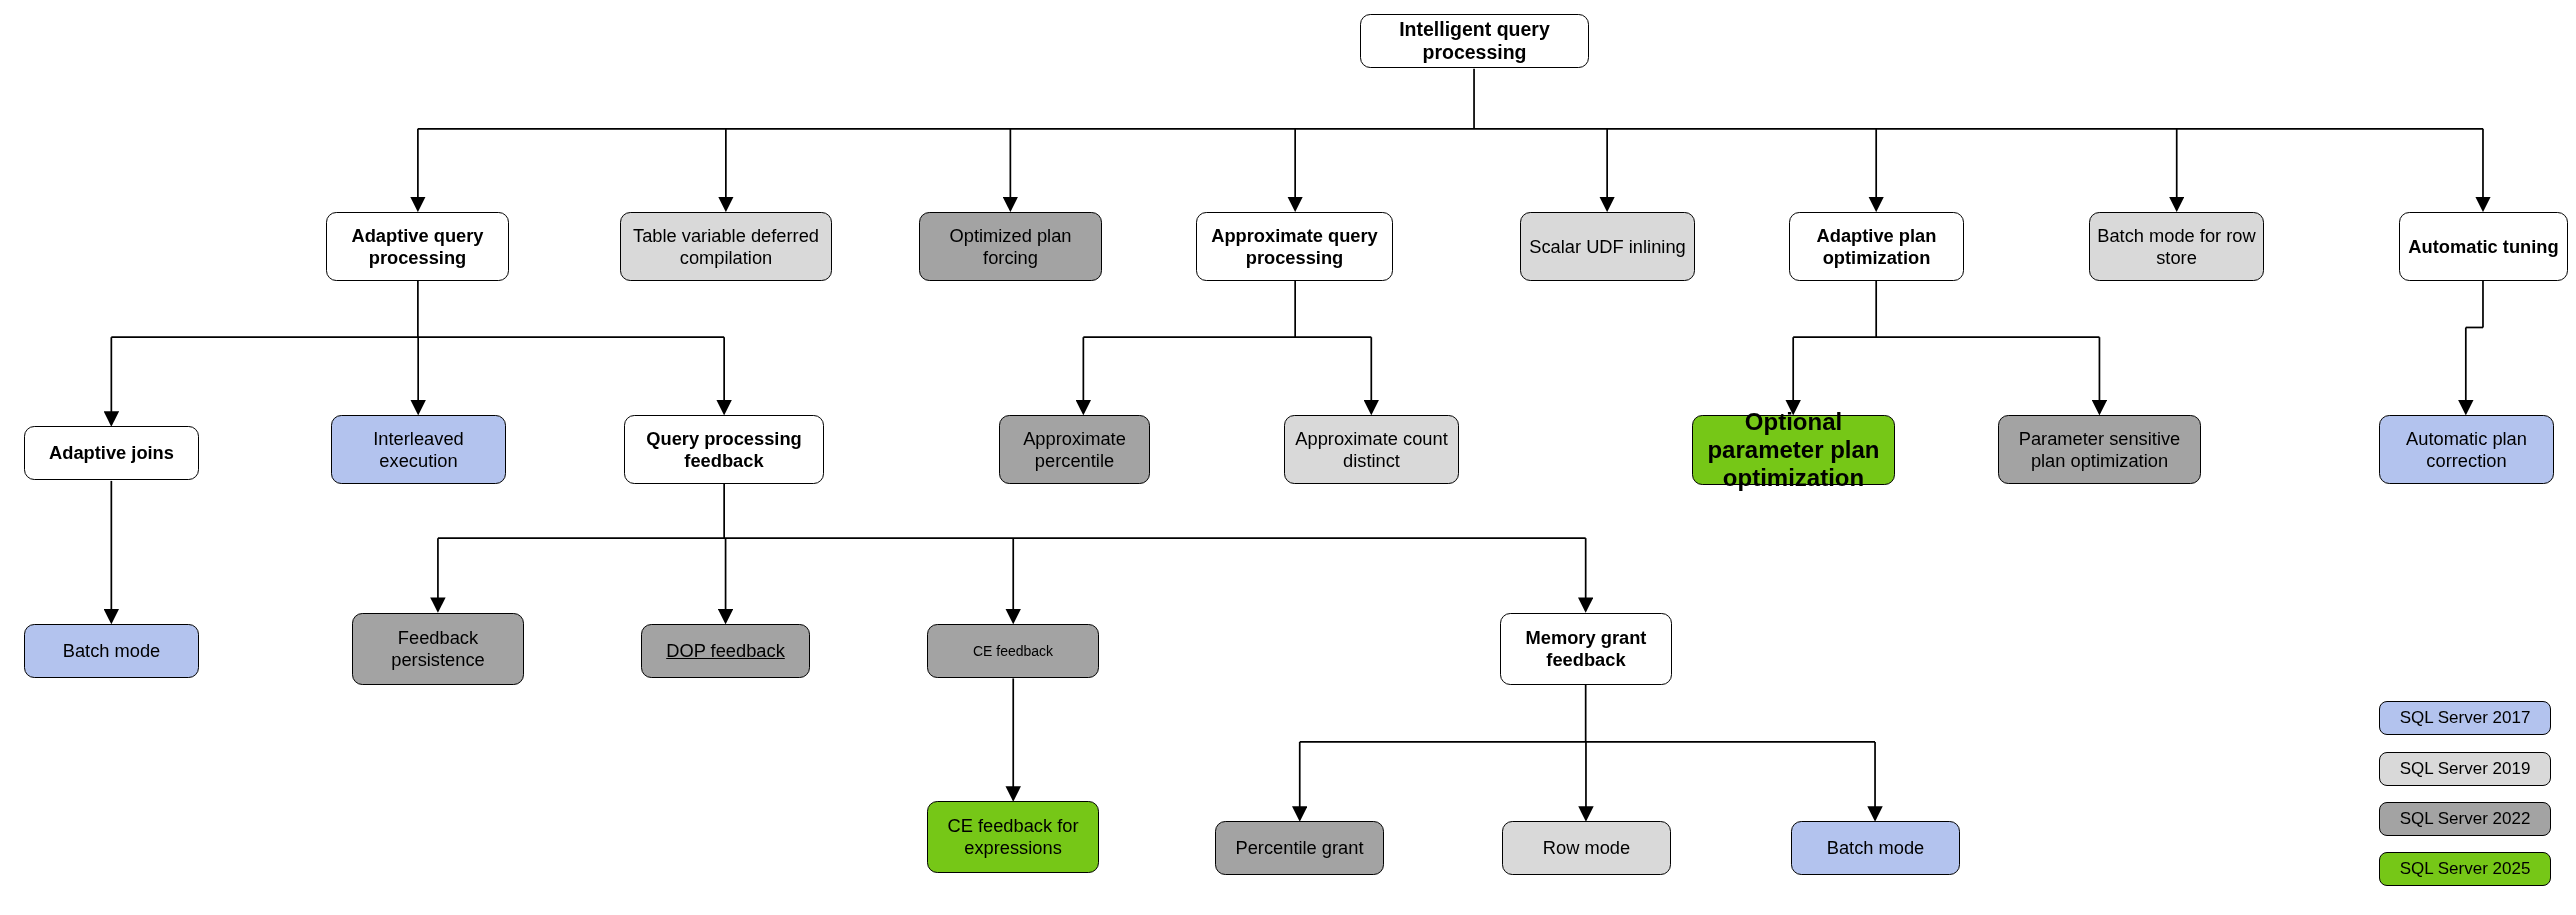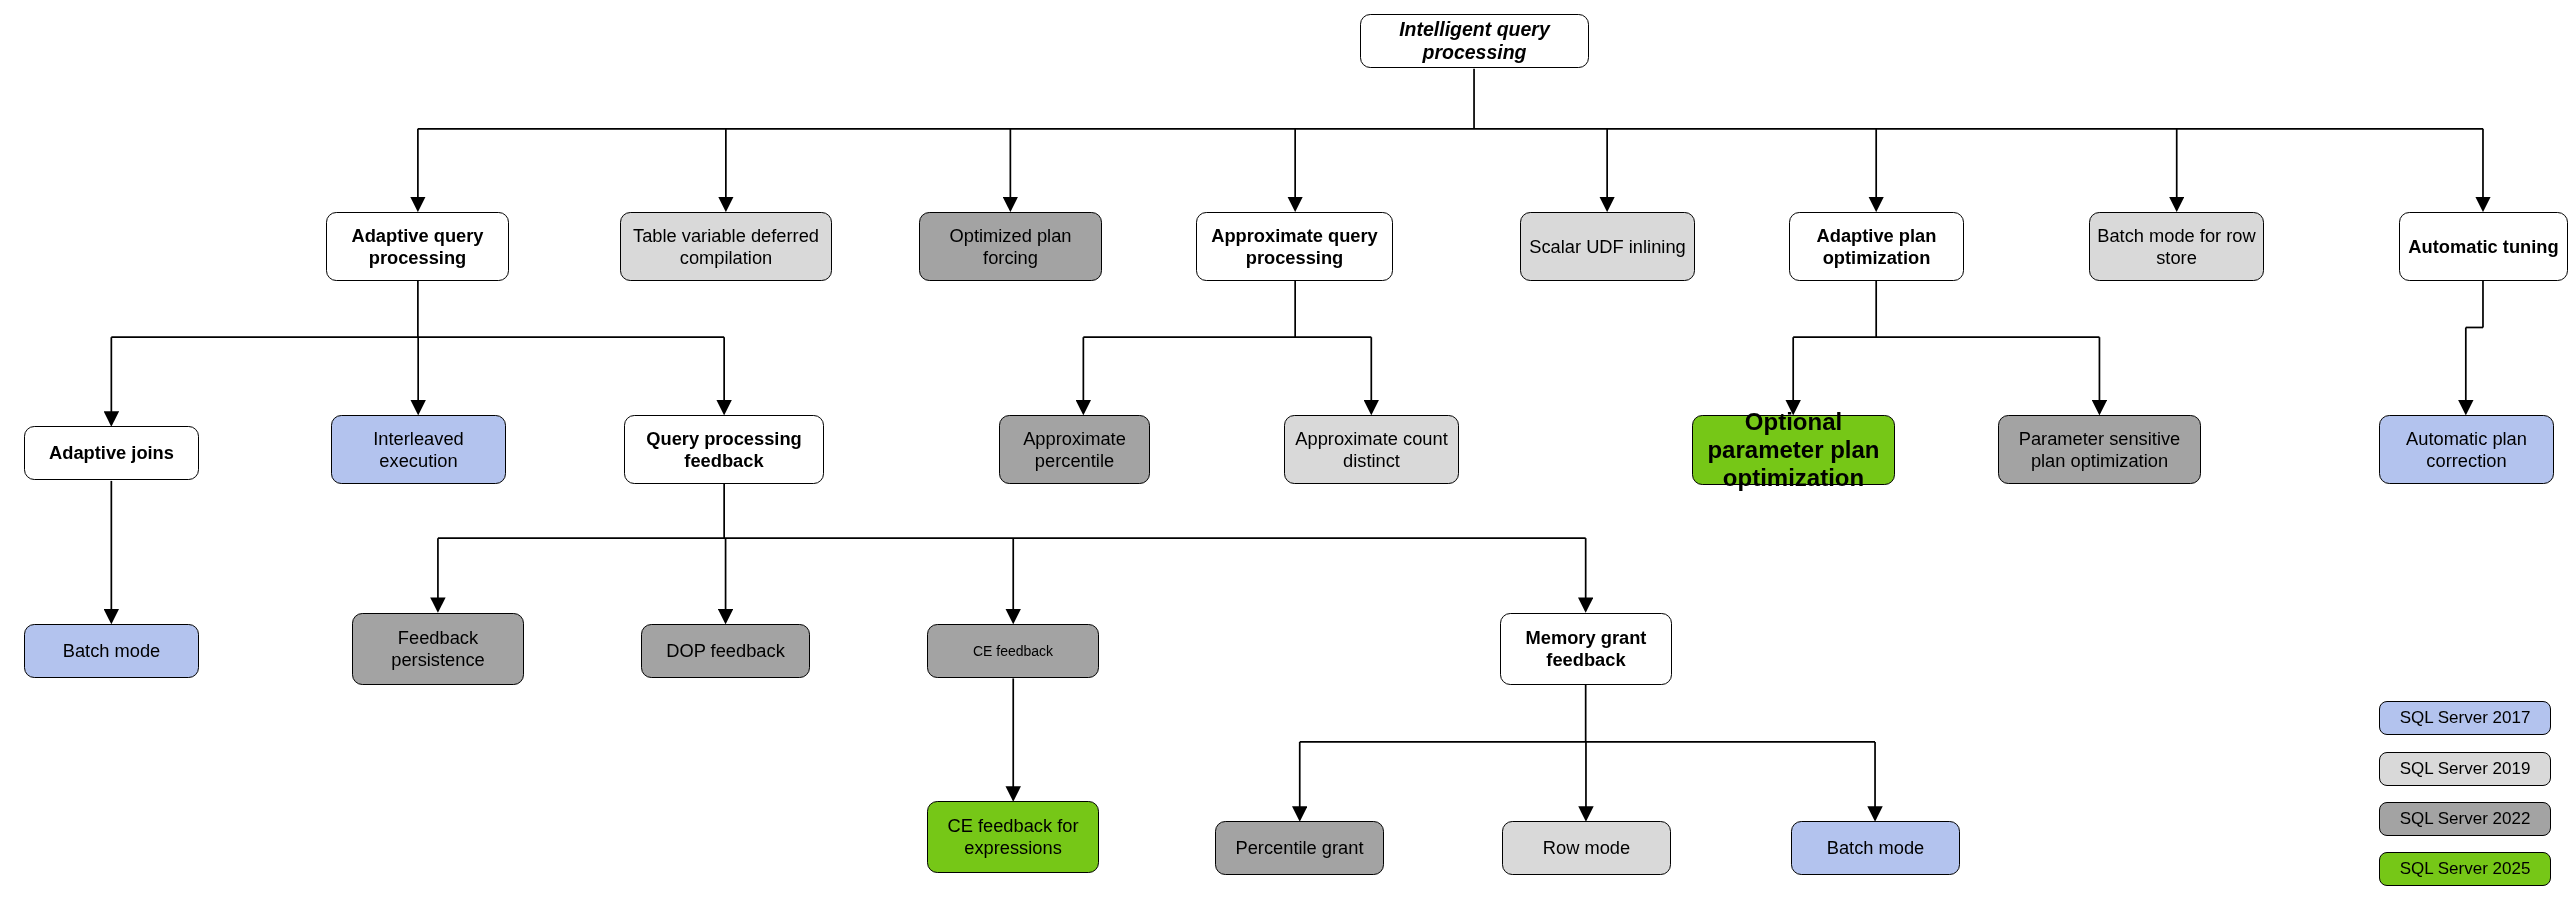--- a/index.html
+++ b/index.html
@@ -68,21 +68,21 @@
         <path d="M 1770 1185 L 1770 1396" marker-end="url(#arrow)"></path>
         <path d="M 2770 1195 L 2770 1296"></path>
         <path d="M 2270.5 1296 L 3275.5 1296"></path>
         <path d="M 2270.5 1296 L 2270.5 1431" marker-end="url(#arrow)"></path>
         <path d="M 2770.5 1296 L 2770.5 1431" marker-end="url(#arrow)"></path>
         <path d="M 3275.5 1296 L 3275.5 1431" marker-end="url(#arrow)"></path>
       </g>
   </svg>
 
   <div id="nodes-layer">
-      <div class="node fill-white bold" style="left: 1360px; top: 14.3px; width: 229px; height: 54px; font-size: 19.5px; font-style: italic;">
+      <div class="node fill-white bold" style="left: 1360px; top: 14.3px; width: 229px; height: 54px; font-size: 19.5px;">
         <span>Intelligent query processing</span>
       </div>
       <div class="node fill-white bold" style="left: 326px; top: 212px; width: 183px; height: 69px; font-size: 18.3px;">
         <span>Adaptive query processing</span>
       </div>
       <div class="node fill-gray reg" style="left: 620px; top: 212px; width: 212px; height: 69px; font-size: 18.3px;">
         <span>Table variable deferred compilation</span>
       </div>
       <div class="node fill-gold reg" style="left: 919px; top: 212px; width: 183px; height: 69px; font-size: 18.3px;">
         <span>Optimized plan forcing</span>
@@ -125,21 +125,21 @@
       </div>
       <div class="node fill-blue reg" style="left: 2379px; top: 415px; width: 175px; height: 69px; font-size: 18.3px;">
         <span>Automatic plan correction</span>
       </div>
       <div class="node fill-blue reg" style="left: 24px; top: 624px; width: 175px; height: 54px; font-size: 18.3px;">
         <span>Batch mode</span>
       </div>
       <div class="node fill-gold reg" style="left: 352px; top: 613px; width: 172px; height: 72px; font-size: 18.3px;">
         <span>Feedback persistence</span>
       </div>
-      <div class="node fill-gold reg" style="left: 641px; top: 624px; width: 169px; height: 54px; font-size: 18.3px;">
+      <div class="node fill-gold reg" style="left: 641px; top: 624px; width: 169px; height: 54px; font-size: 18.3px; text-decoration: underline;">
         <span>DOP feedback</span>
       </div>
       <div class="node fill-gold reg" style="left: 927px; top: 624px; width: 172px; height: 54px; font-size: 14px;">
         <span>CE feedback</span>
       </div>
       <div class="node fill-white bold" style="left: 1500px; top: 613px; width: 172px; height: 72px; font-size: 18.3px;">
         <span>Memory grant feedback</span>
       </div>
       <div class="node fill-green reg" style="left: 927px; top: 801px; width: 172px; height: 72px; font-size: 18.3px;">
         <span>CE feedback for expressions</span>

